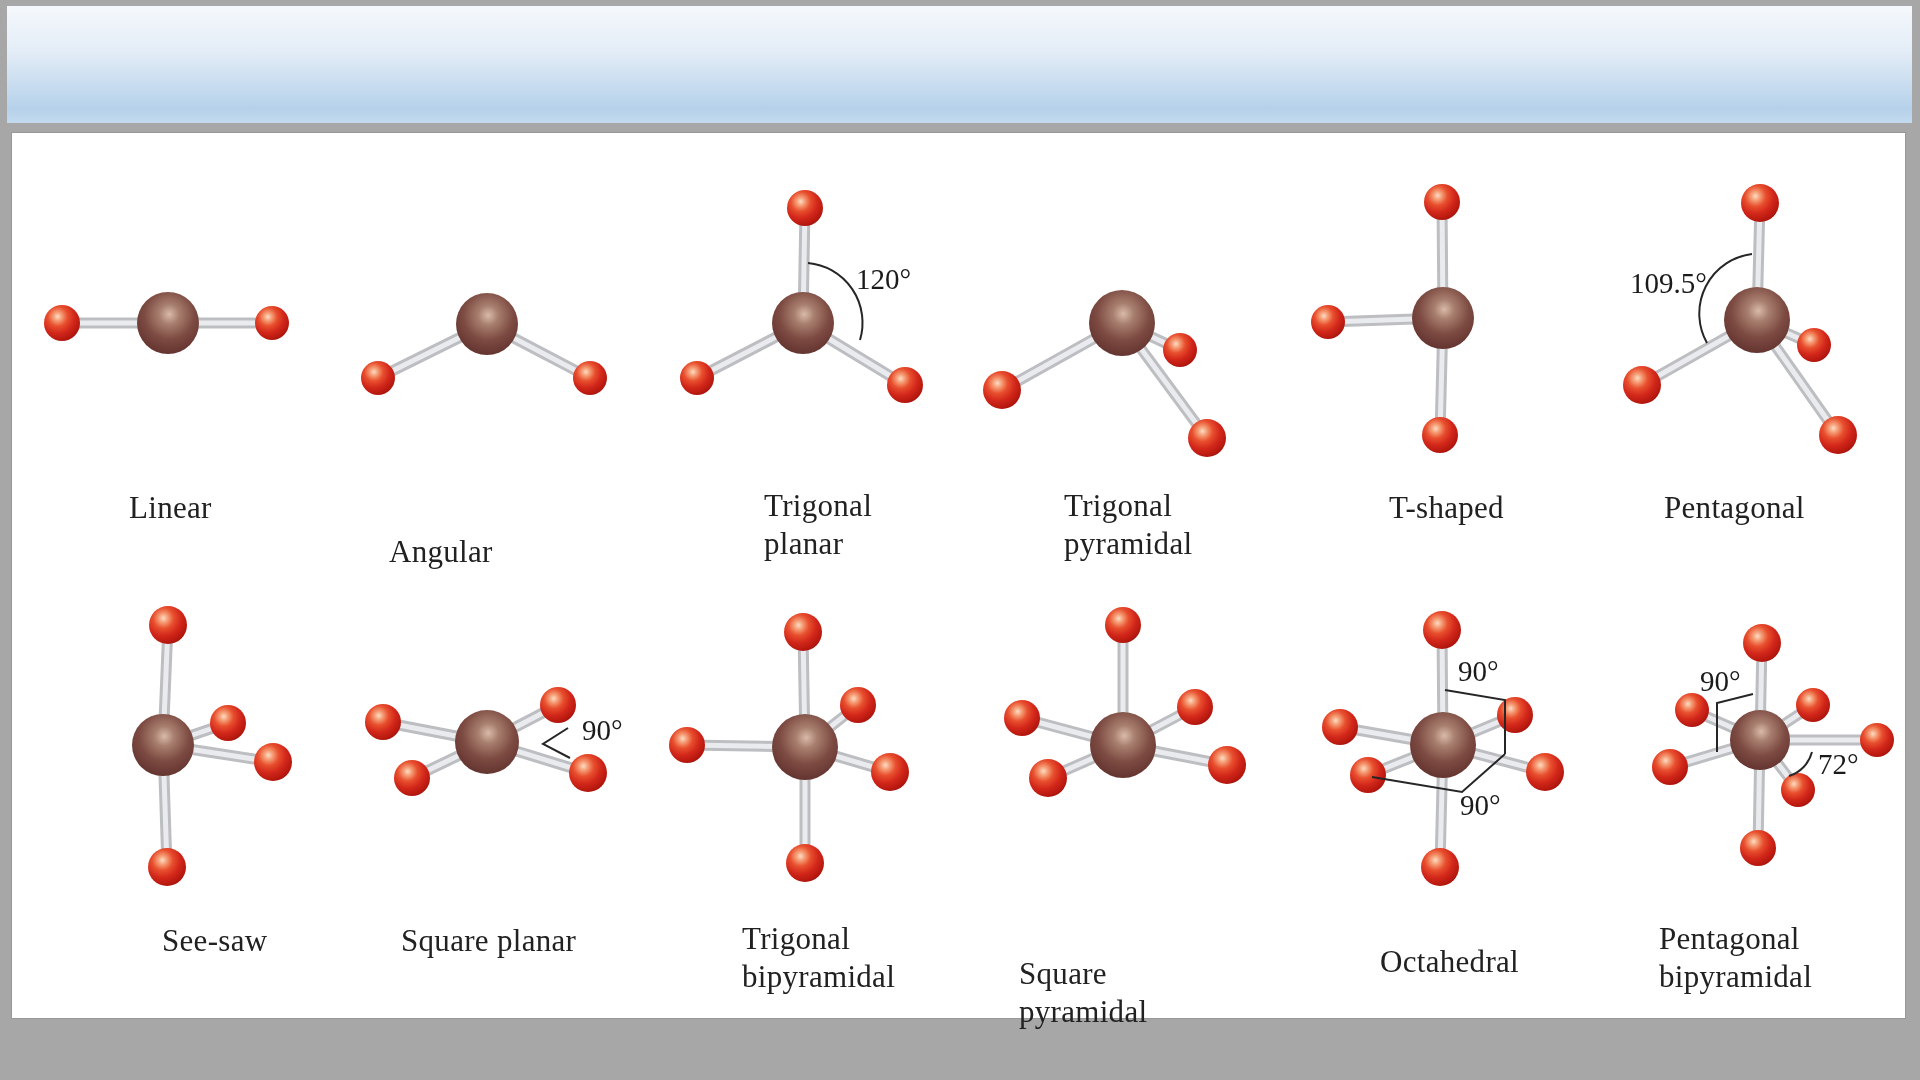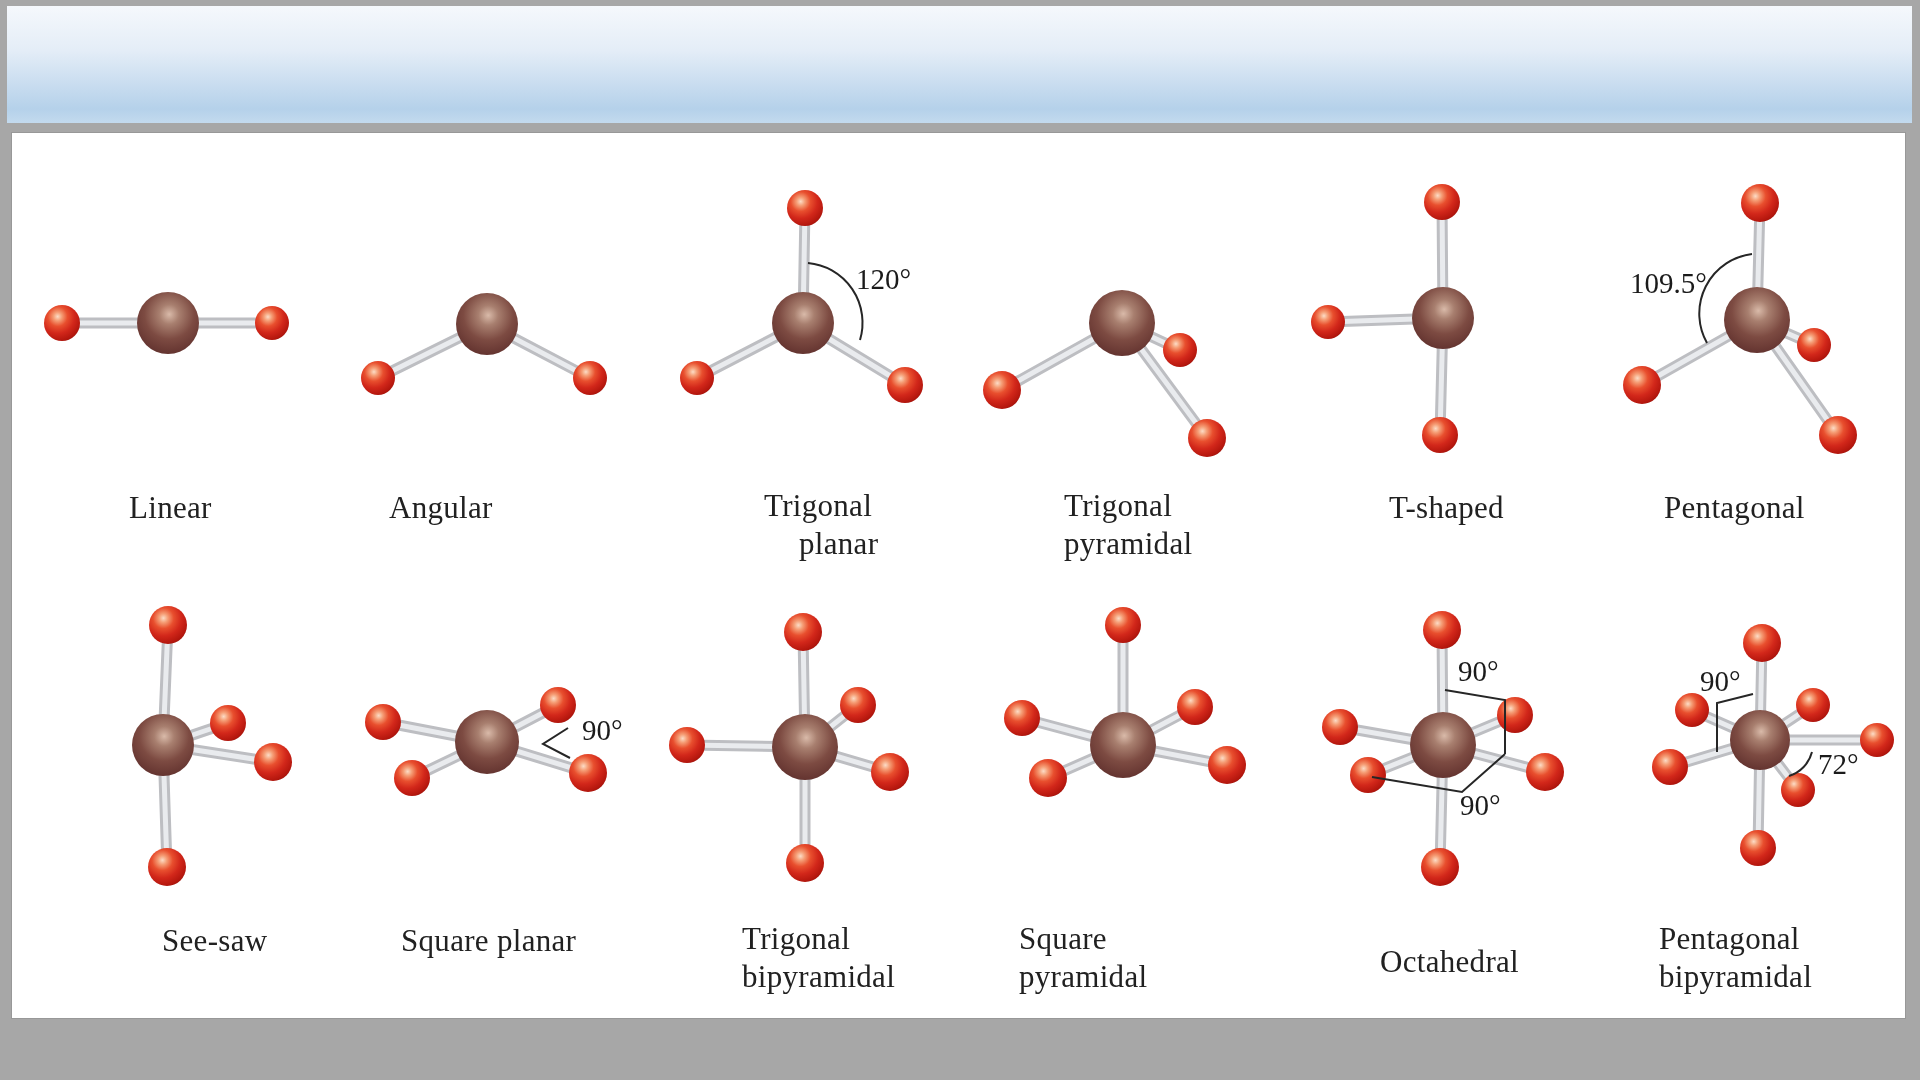--- a/index.html
+++ b/index.html
@@ -240,25 +240,25 @@
       <text x="1700" y="691" class="angle-label">90°</text>
       <text x="1818" y="774" class="angle-label">72°</text>
     </g>
   </svg>
 
 <div id="labels">
     <div class="mol-label" style="left: 117px; top: 489px;">
       <span style="display: block;">Linear</span>
     </div>
     <div class="mol-label" style="left: 377px; top: 489px;">
-      <span style="display: block;">Angular</span>
+      <span style="display: block; margin-top: 44px;">Angular</span>
     </div>
     <div class="mol-label" style="left: 752px; top: 487px;">
       <span style="display: block;">Trigonal</span>
-      <span style="display: block; margin-left: 35px;">planar</span>
+      <span style="display: block;">planar</span>
     </div>
     <div class="mol-label" style="left: 1052px; top: 487px;">
       <span style="display: block;">Trigonal</span>
       <span style="display: block;">pyramidal</span>
     </div>
     <div class="mol-label" style="left: 1377px; top: 489px;">
       <span style="display: block; font-family: Liberation Serif, serif;">T-shaped</span>
     </div>
     <div class="mol-label" style="left: 1652px; top: 489px;">
       <span style="display: block;">Pentagonal</span>
@@ -267,21 +267,21 @@
       <span style="display: block; margin-left: 40px;">See-saw</span>
     </div>
     <div class="mol-label" style="left: 350px; top: 922px;">
       <span style="display: block; margin-left: 39px;">Square planar</span>
     </div>
     <div class="mol-label" style="left: 730px; top: 920px;">
       <span style="display: block;">Trigonal</span>
       <span style="display: block;">bipyramidal</span>
     </div>
     <div class="mol-label" style="left: 1007px; top: 920px;">
-      <span style="display: block;">Square</span>
+      <span style="display: block; margin-top: 35px;">Square</span>
       <span style="display: block;">pyramidal</span>
     </div>
     <div class="mol-label" style="left: 1368px; top: 922px;">
       <span style="display: block; margin-top: 21px;">Octahedral</span>
     </div>
     <div class="mol-label" style="left: 1647px; top: 920px;">
       <span style="display: block;">Pentagonal</span>
       <span style="display: block;">bipyramidal</span>
     </div>
   </div>

